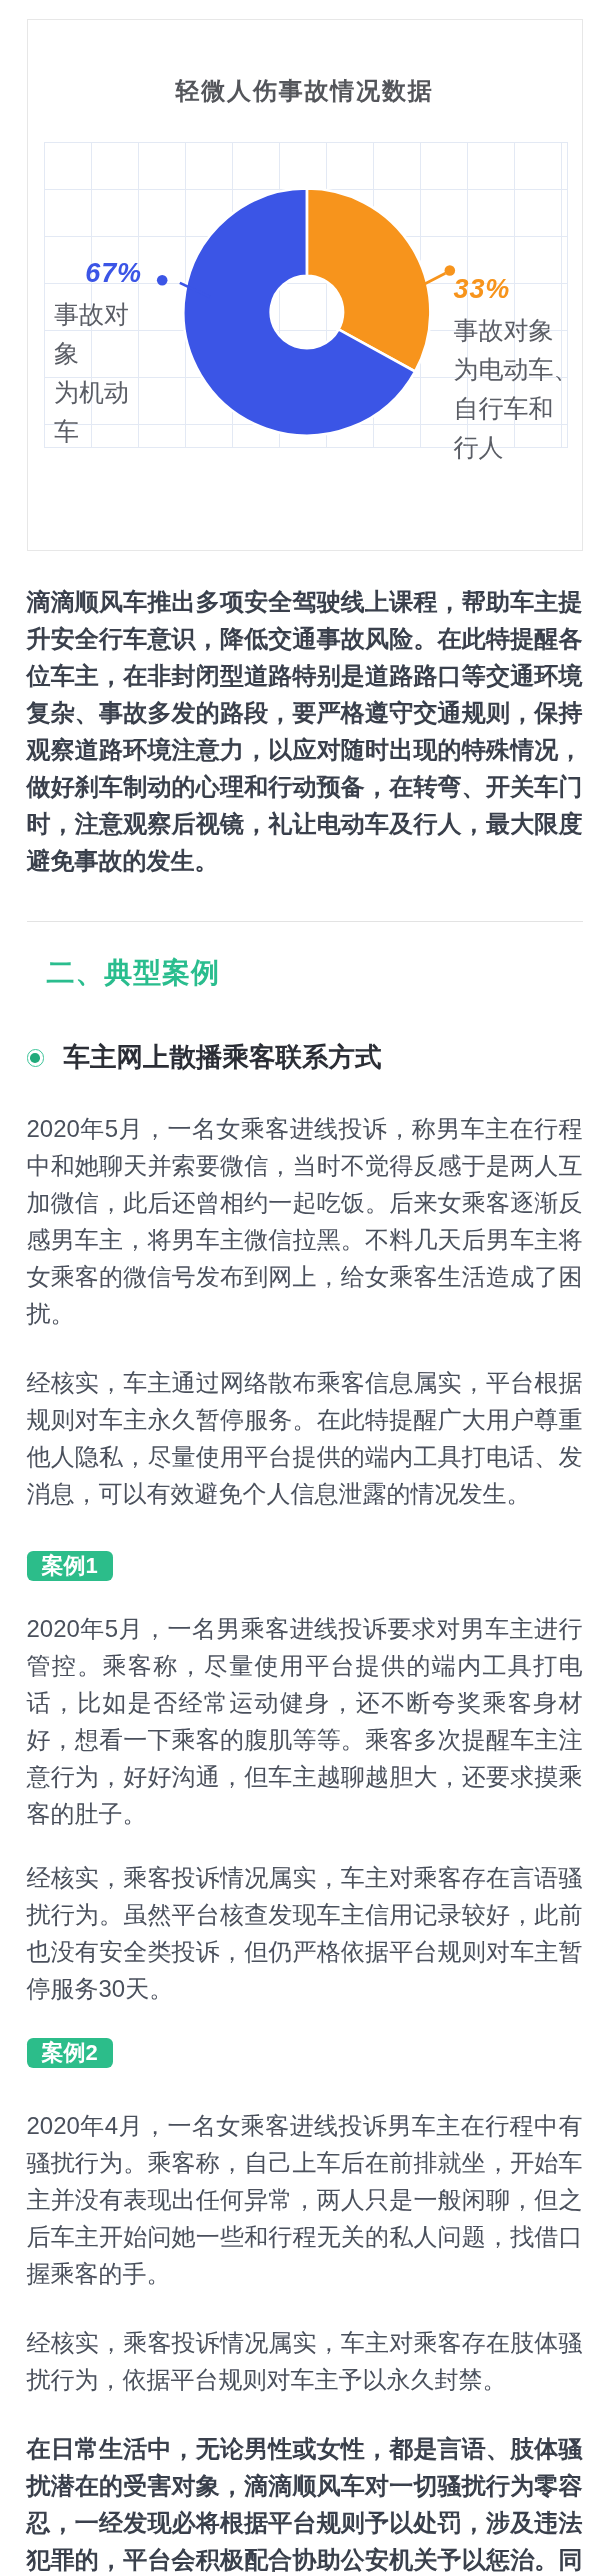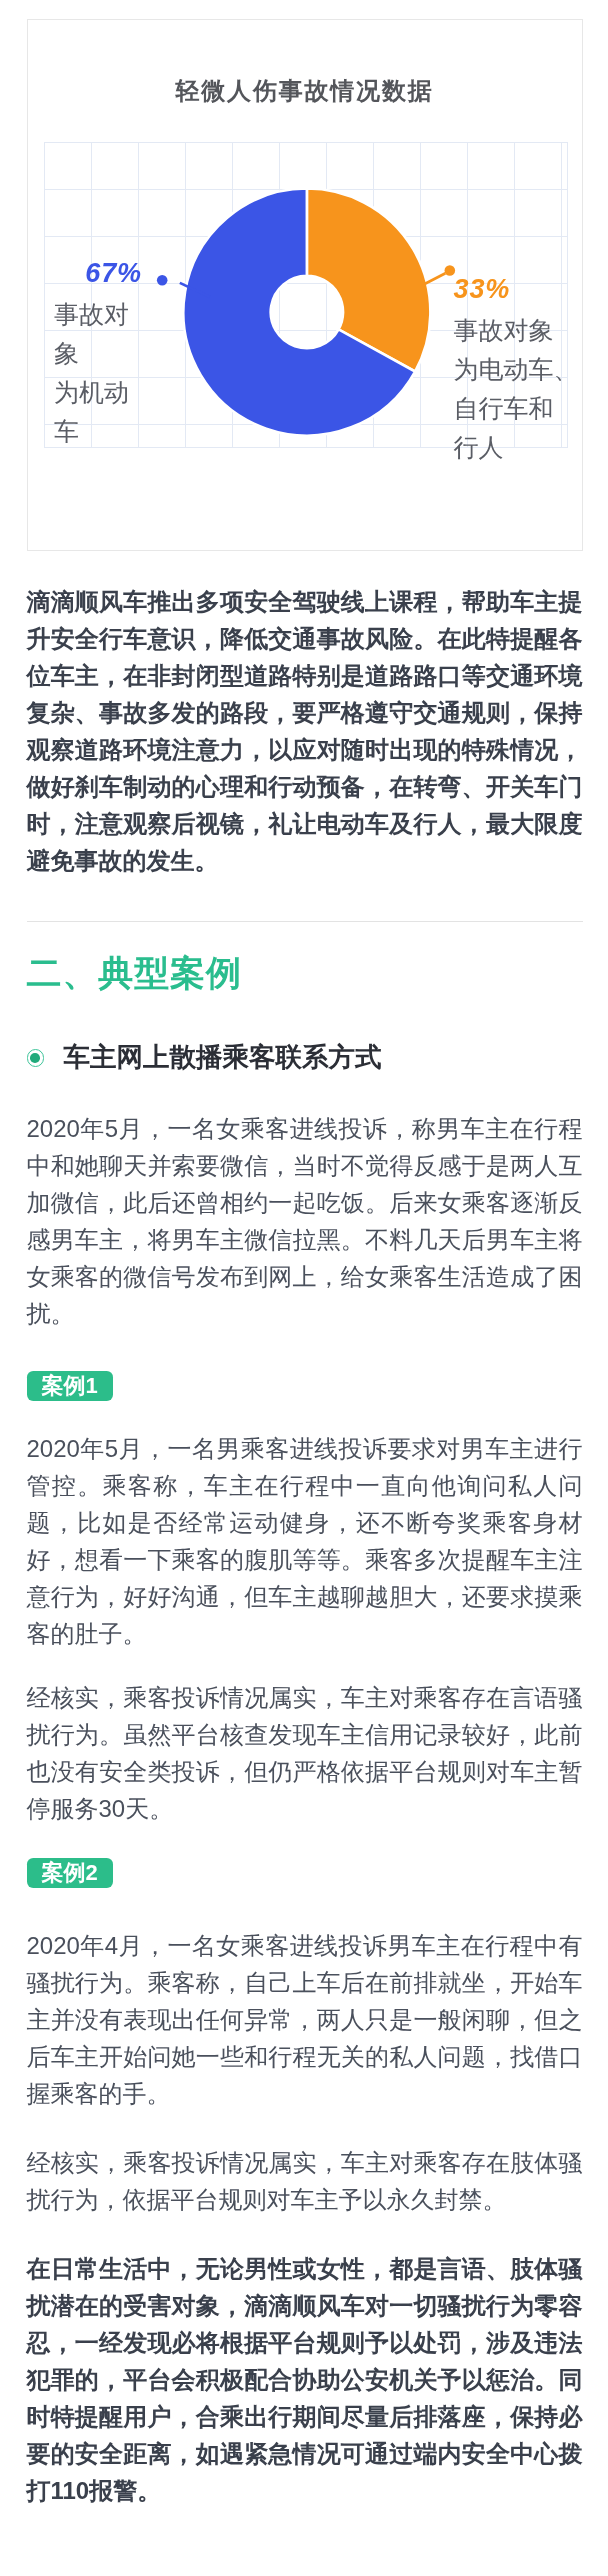--- a/index.html
+++ b/index.html
@@ -40,21 +40,21 @@
   .co-left  { left:26.5px; top:238px; width:88px; }
   .co-left .pct { text-align:right; }
   .co-right { left:426px; top:254px; width:150px; }
 
   
   .content { padding:0 26.5px; }
   .para { font-size:24px; line-height:37px; text-align:justify; color:#4a505c; }
   .para.bold { font-weight:700; color:#3a404c; }
   .intro { margin-top:32px; }
   .divider { margin-top:42px; border-top:0.9px solid #e3e3e3; }
-  .h-green { margin-top:32px; font-size:35px; font-weight:700; line-height:37px; letter-spacing:0.9px; }
+  .h-green { margin-top:32px; font-size:28px; font-weight:700; line-height:37px; letter-spacing:0.9px;margin-left:20px; }
   .sub-heading { display:flex; align-items:center; gap:19.4px; font-size:26.5px; font-weight:700;
                  color:#2b2e36; line-height:35px; }
   .sub1 { margin-top:49px; }
   .sub2 { margin-top:41px; }
   .dot-ring { width:17.6px; height:17.6px; border-radius:50%; border:1.8px solid #3ec49a;
               display:flex; align-items:center; justify-content:center; flex:0 0 auto; }
   .dot-core { width:9.7px; height:9.7px; border-radius:50%; background:#21aa7b; }
   .pa1 { margin-top:35px; } .pa2 { margin-top:32px; }
   .badge-row1 { margin-top:23px; } .badge-row2 { margin-top:15px; }
   .badge { display:inline-block; color:#fff; font-size:22px; font-weight:700;
@@ -104,26 +104,27 @@
   <h2 class="h-green" style="color: rgb(42, 189, 142);">二、典型案例</h2>
 
   <div class="sub-heading sub1">
     <span class="dot-ring" style="border-color: rgb(62, 196, 154);">
         <span class="dot-core" style="background: rgb(33, 170, 123);"></span>
       </span>
     <span>车主网上散播乘客联系方式</span>
   </div>
 
   <p class="para pa1">2020年5月，一名女乘客进线投诉，称男车主在行程中和她聊天并索要微信，当时不觉得反感于是两人互加微信，此后还曾相约一起吃饭。后来女乘客逐渐反感男车主，将男车主微信拉黑。不料几天后男车主将女乘客的微信号发布到网上，给女乘客生活造成了困扰。</p>
+  <p class="para pa2">经核实，车主通过网络散布乘客信息属实，平台根据规则对车主永久暂停服务。在此特提醒广大用户尊重他人隐私，尽量使用平台提供的端内工具打电话、发消息，可以有效避免个人信息泄露的情况发生。</p>
 
 
   <div class="badge-row1">
     <span class="badge" style="background: rgb(44, 189, 138);">案例1</span>
   </div>
-  <p class="para pb1">2020年5月，一名男乘客进线投诉要求对男车主进行管控。乘客称，车主在行程中一直向他询问私人问题，比如是否经常运动健身，还不断夸奖乘客身材好，想看一下乘客的腹肌等等。乘客多次提醒车主注意行为，好好沟通，但车主越聊越胆大，还要求摸乘客的肚子。</p>
+  <p class="para pb1">2020年5月，一名男乘客进线投诉要求对男车主进行管控。乘客称，尽量使用平台提供的端内工具打电话，比如是否经常运动健身，还不断夸奖乘客身材好，想看一下乘客的腹肌等等。乘客多次提醒车主注意行为，好好沟通，但车主越聊越胆大，还要求摸乘客的肚子。</p>
   <p class="para pb2">经核实，乘客投诉情况属实，车主对乘客存在言语骚扰行为。虽然平台核查发现车主信用记录较好，此前也没有安全类投诉，但仍严格依据平台规则对车主暂停服务30天。</p>
 
   <div class="badge-row2">
     <span class="badge" style="background: rgb(44, 189, 138);">案例2</span>
   </div>
   <p class="para pc1">2020年4月，一名女乘客进线投诉男车主在行程中有骚扰行为。乘客称，自己上车后在前排就坐，开始车主并没有表现出任何异常，两人只是一般闲聊，但之后车主开始问她一些和行程无关的私人问题，找借口握乘客的手。</p>
   <p class="para pc2">经核实，乘客投诉情况属实，车主对乘客存在肢体骚扰行为，依据平台规则对车主予以永久封禁。</p>
 
   <p class="para bold closing">在日常生活中，无论男性或女性，都是言语、肢体骚扰潜在的受害对象，滴滴顺风车对一切骚扰行为零容忍，一经发现必将根据平台规则予以处罚，涉及违法犯罪的，平台会积极配合协助公安机关予以惩治。同时特提醒用户，合乘出行期间尽量后排落座，保持必要的安全距离，如遇紧急情况可通过端内安全中心拨打110报警。</p>
 

